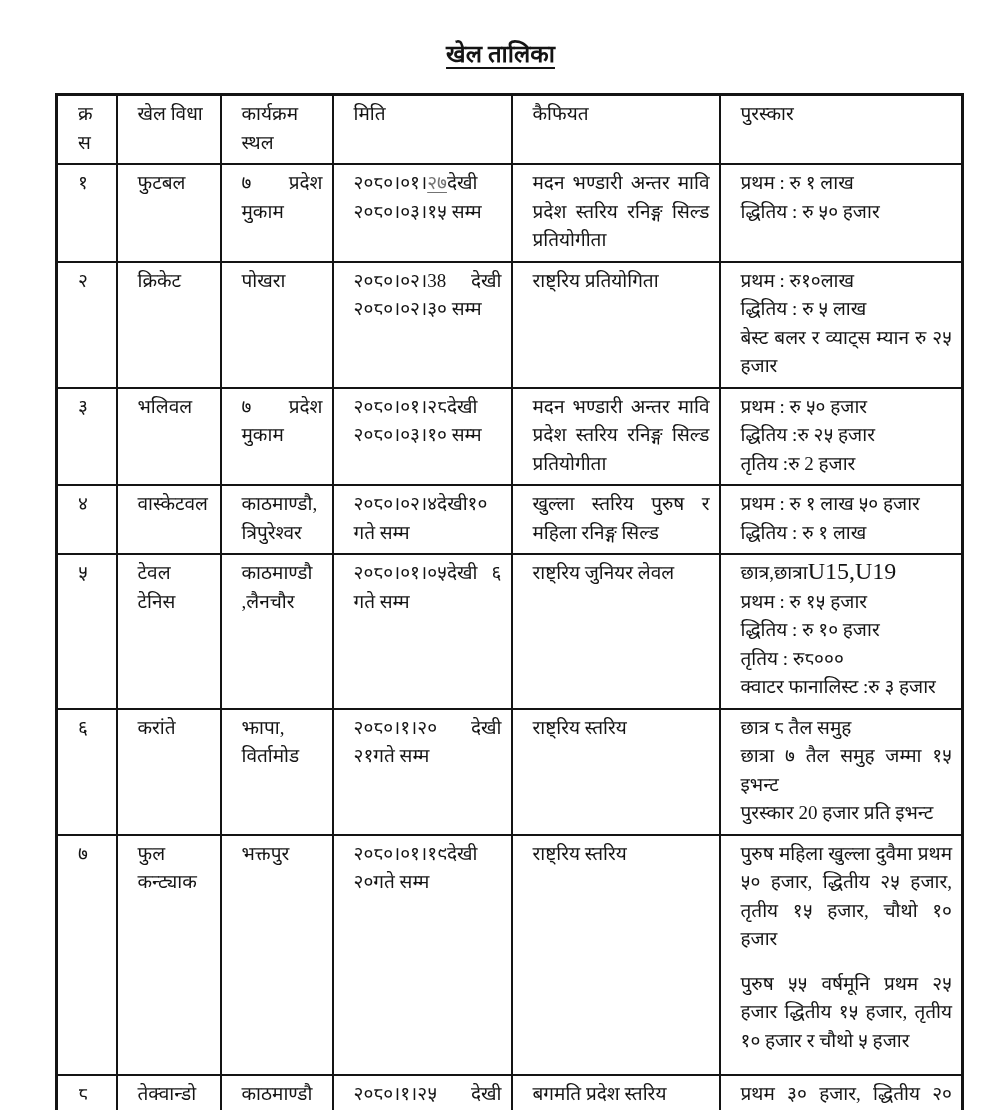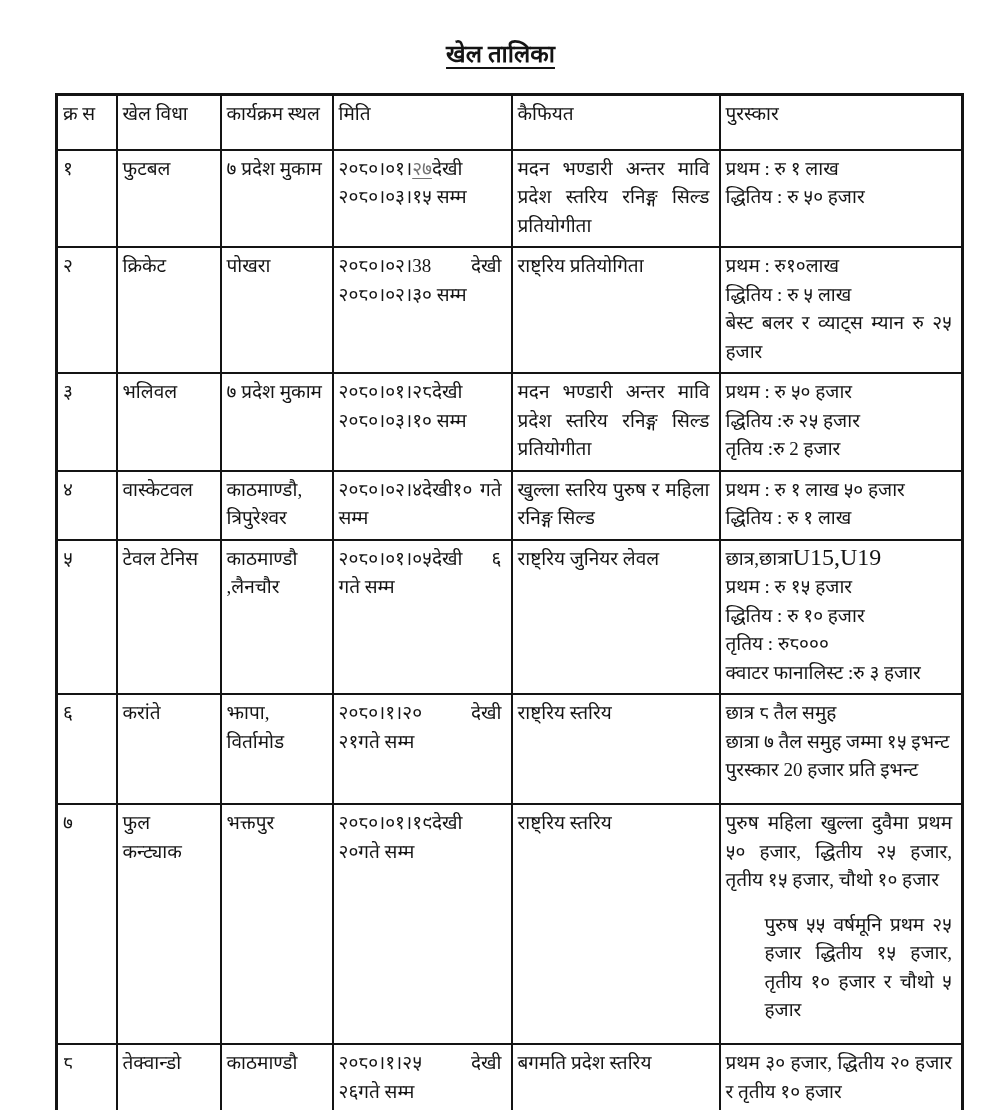--- a/index.html
+++ b/index.html
@@ -22,21 +22,21 @@
   table.sched{
     border-collapse:collapse;
     table-layout:fixed;
     width:906px;
     margin-left:55px;
     border:3px solid #141414;
   }
   .sched th,.sched td{
     border:2px solid #141414;
     vertical-align:top;
-    padding:4px 9px 6px 5px;
+    padding:4px 9px 6px 20px;
     font-size:19px;
     line-height:1.5;
     font-weight:normal;
     text-align:left;
     overflow:hidden;
   }
   thead tr{height:55px;}
   tbody tr:nth-child(1){height:90px;}
   tbody tr:nth-child(2){height:115px;}
   tbody tr:nth-child(3){height:85px;}
@@ -46,21 +46,21 @@
   tbody tr:nth-child(7){height:240px;}
   tbody tr:nth-child(8){height:62px;}
   tbody tr:nth-child(9){height:34px;}
   td.just{text-align:justify;}
   .seg-blue{color:#737373;text-decoration:underline;text-underline-offset:3px;}
   .seg-latin{
     font-family:"Liberation Serif","DejaVu Serif",serif;
     font-size:24px;
     line-height:1.05;
   }
-  .prize-para + .prize-para{margin-top:16px;margin-left:39px;}
+  .prize-para + .prize-para{margin-top:16px;}
 </style>
 </head>
 <body>
 
 <div class="page-title">खेल तालिका</div>
 
 <table class="sched">
   <colgroup>
     <col style="width:60px">
       <col style="width:104px">

